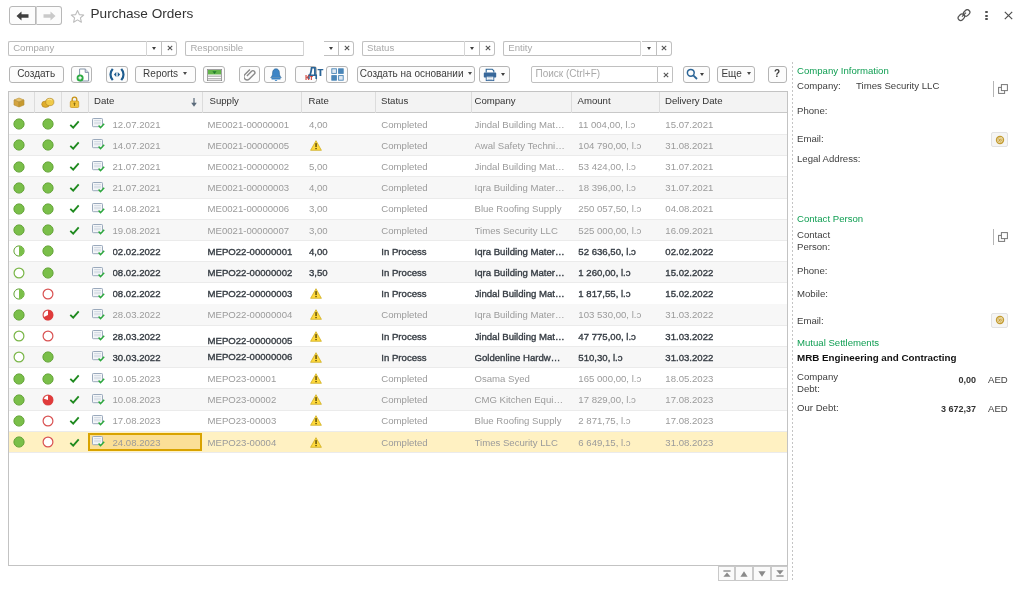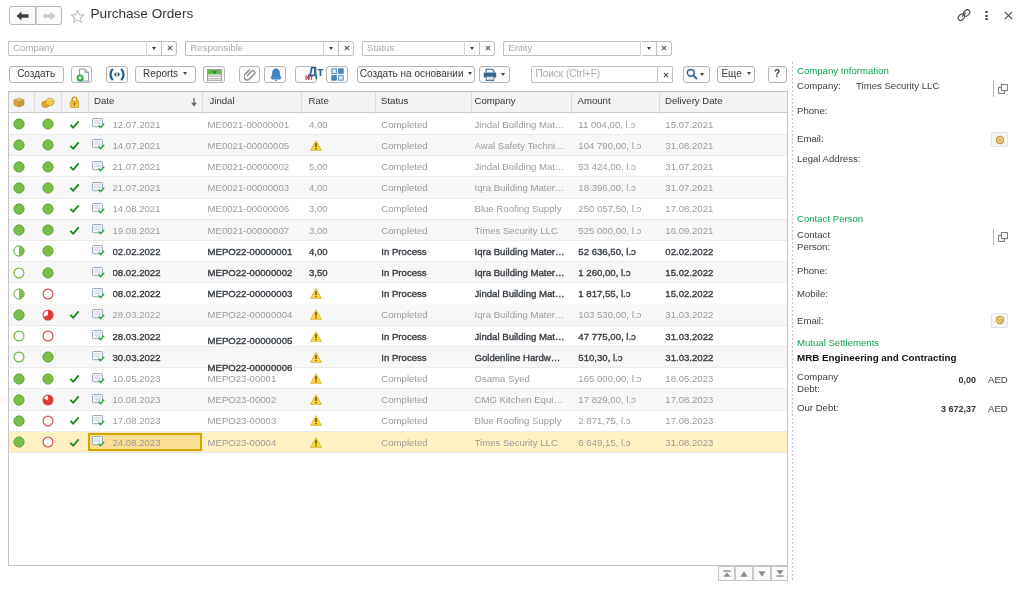--- a/index.html
+++ b/index.html
@@ -48,21 +48,21 @@
   <svg class="abs" style="left:1004px;top:11px" width="9" height="9" viewBox="0 0 9 9">
       <path d="M0.8 0.8 L8.2 8.2 M8.2 0.8 L0.8 8.2" stroke="#4f4f4f" stroke-width="1.2"></path>
     </svg>
   <div class="finput" style="left:8.2px;width:138.8px">Company</div>
   <div class="fdd" style="left:147.0px;width:15px;border-radius:0"></div>
   <div class="tri" style="left:152.0px;top:46.8px"></div>
   <div class="fx" style="left:162.0px;width:15px;border-left:none;border-radius:0 3px 3px 0"></div>
   <svg class="abs" style="left:166.7px;top:45px" width="6" height="6" viewBox="0 0 6 6">
       <path d="M0.8 0.8 L5.2 5.2 M5.2 0.8 L0.8 5.2" stroke="#555" stroke-width="1.1"></path>
     </svg>
-  <div class="finput" style="left:185.4px;width:139.0px">Responsible</div>
+  <div class="finput" style="left:185.4px;width:119px">Responsible</div>
   <div class="fdd" style="left:324.4px;width:15px;border-radius:0"></div>
   <div class="tri" style="left:329.4px;top:46.8px"></div>
   <div class="fx" style="left:339.4px;width:15px;border-left:none;border-radius:0 3px 3px 0"></div>
   <svg class="abs" style="left:344.09999999999997px;top:45px" width="6" height="6" viewBox="0 0 6 6">
       <path d="M0.8 0.8 L5.2 5.2 M5.2 0.8 L0.8 5.2" stroke="#555" stroke-width="1.1"></path>
     </svg>
   <div class="finput" style="left:362px;width:102.9px">Status</div>
   <div class="fdd" style="left:464.9px;width:15px;border-radius:0"></div>
   <div class="tri" style="left:469.9px;top:46.8px"></div>
   <div class="fx" style="left:479.9px;width:15px;border-left:none;border-radius:0 3px 3px 0"></div>
@@ -173,21 +173,21 @@
     <path d="M3.2 5.5 V3.5 A2.3 2.4 0 0 1 7.8 3.5 V5.5" fill="none" stroke="#c79317" stroke-width="1.3"></path>
     <rect x="1.3" y="5" width="8.4" height="6.5" rx="1" fill="#f0c33c" stroke="#c79317" stroke-width="0.7"></rect>
     <circle cx="5.5" cy="7.6" r="1" fill="#8a6d12"></circle>
     <rect x="5" y="7.8" width="1" height="2" fill="#8a6d12"></rect>
   </svg>
   <div class="hcell" style="left:94px;top:91.5px">Date</div>
   <svg class="abs" style="left:191px;top:98px" width="6" height="9" viewBox="0 0 6 9">
       <path d="M3 0 V5.2" stroke="#5a6a7a" stroke-width="1.2" fill="none"></path>
       <path d="M3 8.8 L0.2 4.8 H5.8 Z" fill="#5a6a7a"></path>
     </svg>
-  <div class="hcell" style="left:209.5px;top:91.5px">Jindal</div>
+  <div class="hcell" style="left:209.5px;top:91.5px">Supply</div>
   <div class="hcell" style="left:308.5px;top:91.5px">Rate</div>
   <div class="hcell" style="left:381px;top:91.5px">Status</div>
   <div class="hcell" style="left:474.5px;top:91.5px">Company</div>
   <div class="hcell" style="left:577.5px;top:91.5px">Amount</div>
   <div class="hcell" style="left:665px;top:91.5px">Delivery Date</div>
   <div class="abs" style="left:8.7px;top:134.0px;width:778.5px;height:1px;background:#ebebeb"></div>
   <svg class="abs" style="left:13.3px;top:118.1px" width="12" height="12" viewBox="0 0 12 12">
       <circle cx="6" cy="6" r="5.1" fill="#7abf49" stroke="#61a234" stroke-width="1"></circle>
     </svg>
   <svg class="abs" style="left:42px;top:118.1px" width="12" height="12" viewBox="0 0 12 12">
@@ -304,21 +304,21 @@
       <rect x="2.1" y="3.8" width="6.8" height="0.8" fill="#ccd5df"></rect>
       <rect x="2.1" y="5.4" width="6.8" height="0.8" fill="#ccd5df"></rect>
       <path d="M6.6 7.6 L8.5 9.7 L12.2 5.8" fill="none" stroke="#2dab3c" stroke-width="1.5"></path>
     </svg>
   <div class="gcell gray" style="left:112.5px;top:198.3px;width:80px">14.08.2021</div>
   <div class="gcell gray" style="left:207.5px;top:198.3px;width:93px">ME0021-00000006</div>
   <div class="gcell gray" style="left:309px;top:198.3px;width:60px">3,00</div>
   <div class="gcell gray" style="left:381.3px;top:198.3px;width:85px">Completed</div>
   <div class="gcell gray" style="left:474.5px;top:198.3px;width:96px">Blue Roofing Supply</div>
   <div class="gcell gray" style="left:578.3px;top:198.3px;width:80px">250 057,50, l.ɔ</div>
-  <div class="gcell gray" style="left:665.3px;top:198.3px;width:80px">17.08.2021</div>
+  <div class="gcell gray" style="left:665.3px;top:198.3px;width:80px">04.08.2021</div>
   <div class="abs" style="left:8.7px;top:219.5px;width:778.5px;height:21.2px;background:#f7f7f7"></div>
   <div class="abs" style="left:8.7px;top:240.0px;width:778.5px;height:1px;background:#ebebeb"></div>
   <svg class="abs" style="left:13.3px;top:224.1px" width="12" height="12" viewBox="0 0 12 12">
       <circle cx="6" cy="6" r="5.1" fill="#7abf49" stroke="#61a234" stroke-width="1"></circle>
     </svg>
   <svg class="abs" style="left:42px;top:224.1px" width="12" height="12" viewBox="0 0 12 12">
       <circle cx="6" cy="6" r="5.1" fill="#7abf49" stroke="#61a234" stroke-width="1"></circle>
     </svg>
   <svg class="abs" style="left:68.5px;top:225.6px" width="11" height="9" viewBox="0 0 11 9">
       <path d="M1.3 4.8 L4.2 7.7 L9.7 1.3" fill="none" stroke="#1f8a1f" stroke-width="1.8"></path>
@@ -471,21 +471,21 @@
       <circle cx="6" cy="6" r="5.1" fill="#7abf49" stroke="#61a234" stroke-width="1"></circle>
     </svg>
   <svg class="abs" style="left:92px;top:351.3px" width="14" height="12" viewBox="0 0 14 12">
       <rect x="0.5" y="0.5" width="10" height="8.2" rx="0.8" fill="#f4f6f8" stroke="#9aa9bc" stroke-width="1"></rect>
       <rect x="2.1" y="2.2" width="6.8" height="0.8" fill="#ccd5df"></rect>
       <rect x="2.1" y="3.8" width="6.8" height="0.8" fill="#ccd5df"></rect>
       <rect x="2.1" y="5.4" width="6.8" height="0.8" fill="#ccd5df"></rect>
       <path d="M6.6 7.6 L8.5 9.7 L12.2 5.8" fill="none" stroke="#2dab3c" stroke-width="1.5"></path>
     </svg>
   <div class="gcell blk" style="left:112.5px;top:346.7px;width:80px">30.03.2022</div>
-  <div class="gcell blk" style="left:207.5px;top:357px;width:93px">MEPO22-00000006</div>
+  <div class="gcell blk" style="left:207.5px;top:346px;width:93px">MEPO22-00000006</div>
   <svg class="abs" style="left:309.5px;top:351.7px" width="12" height="11" viewBox="0 0 12 11">
       <path d="M6 0.7 L11.4 10.3 H0.6 Z" fill="#ffd93d" stroke="#caa713" stroke-width="0.7" stroke-linejoin="round"></path>
       <rect x="5.4" y="3.1" width="1.3" height="3.9" fill="#4a3b00"></rect>
       <rect x="5.4" y="7.9" width="1.3" height="1.3" fill="#4a3b00"></rect>
     </svg>
   <div class="gcell blk" style="left:381.3px;top:346.7px;width:85px">In Process</div>
   <div class="gcell blk" style="left:474.5px;top:346.7px;width:96px">Goldenline Hardw…</div>
   <div class="gcell blk" style="left:578.3px;top:346.7px;width:80px">510,30, l.ɔ</div>
   <div class="gcell blk" style="left:665.3px;top:346.7px;width:80px">31.03.2022</div>
   <div class="abs" style="left:8.7px;top:388.4px;width:778.5px;height:1px;background:#ebebeb"></div>

